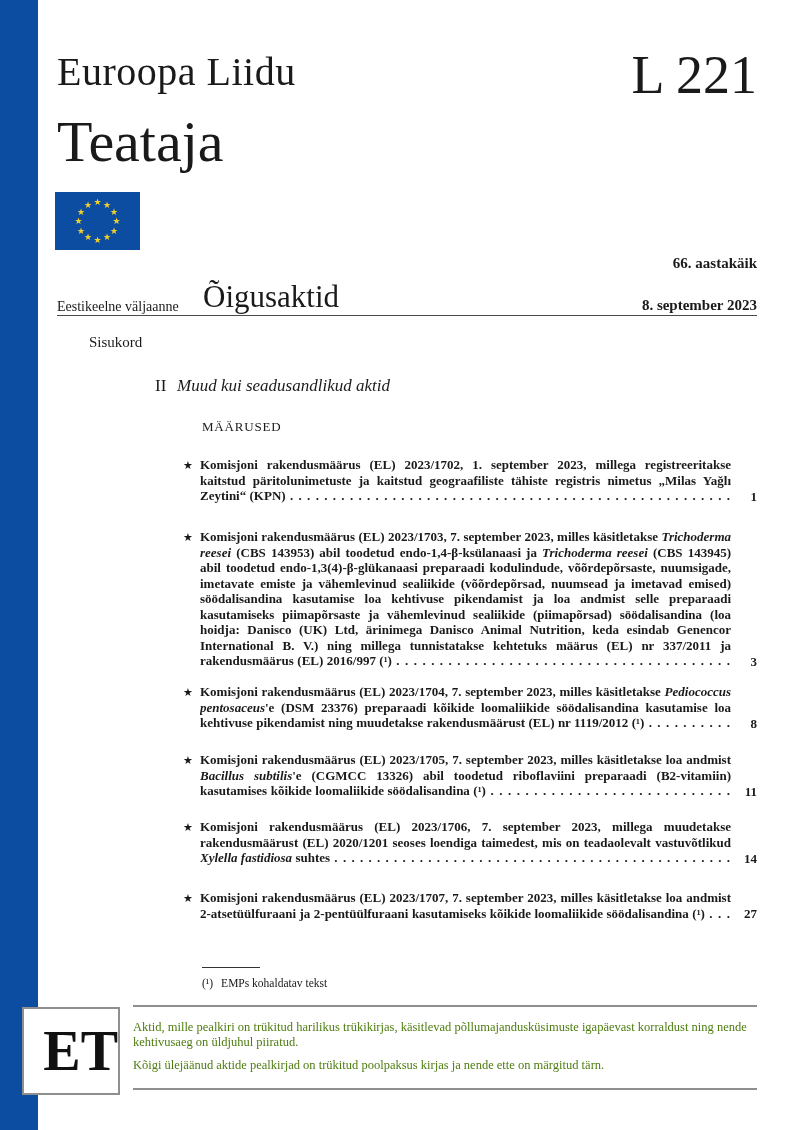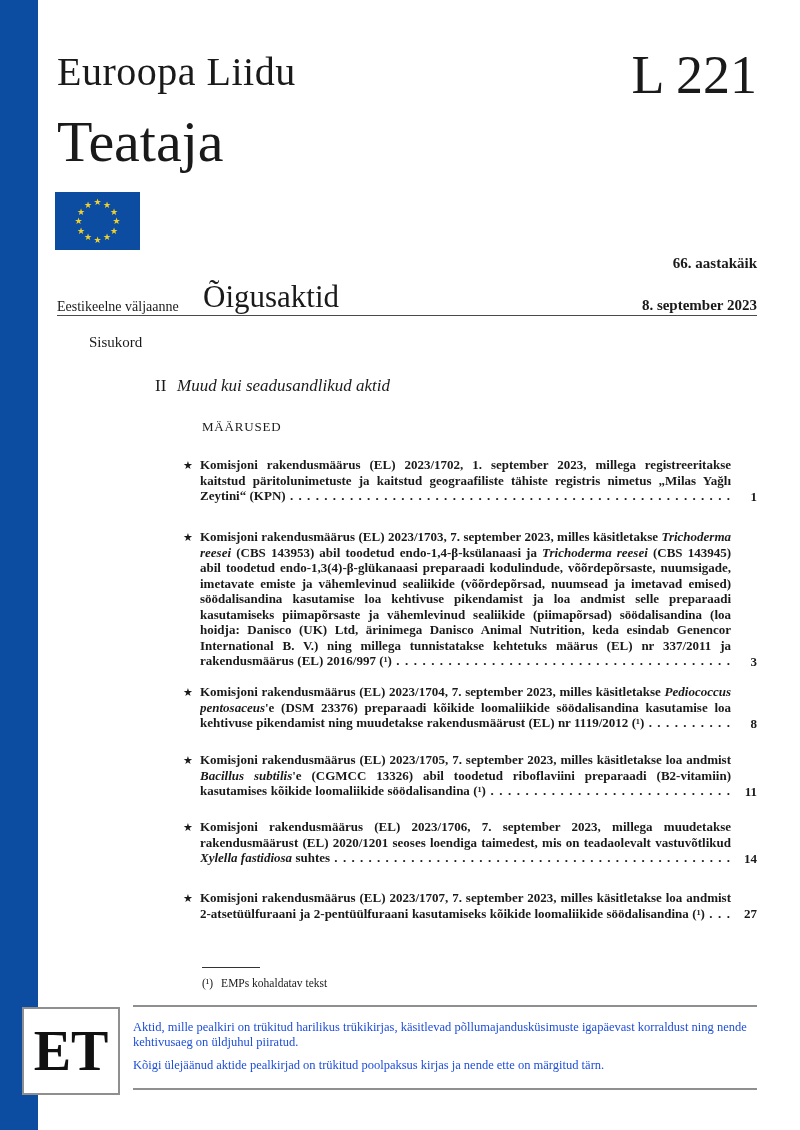--- a/index.html
+++ b/index.html
@@ -61,24 +61,24 @@
   .footnote-rule{position:absolute;left:202px;top:967px;width:58px;height:1px;background:#333;}
   .footnote{position:absolute;left:202px;top:977px;font-size:11.5px;}
   .footnote .fn-marker{margin-right:8px;}
 
   
   .footer-rule-top{position:absolute;left:133px;top:1005px;width:624px;height:2px;background:var(--rule-gray);}
   .footer-rule-bottom{position:absolute;left:133px;top:1088px;width:624px;height:2px;background:var(--rule-gray);}
   .lang-box{
     position:absolute;left:22px;top:1007px;width:98px;height:88px;background:#fff;
     border:2px solid var(--rule-gray);box-sizing:border-box;
-    display:flex;align-items:center;justify-content:center;
+    display:flex;align-items:center;justify-content:flex-end;
   }
   .lang-code{font-size:56px;font-weight:bold;line-height:1;color:#111;}
-  .footer-notes{position:absolute;left:133px;top:1020px;width:622px;font-size:12.5px;line-height:15px;color:#1d4ed8;}
+  .footer-notes{position:absolute;left:133px;top:1020px;width:622px;font-size:12.5px;line-height:15px;color:#4d7c0f;}
   .footer-notes p{margin:0 0 8px 0;}
 </style>
 </head>
 <body>
 
 <div class="blue-bar"></div>
 
 <div class="pub-line1">Euroopa Liidu</div>
 <div class="pub-line2">Teataja</div>
 <div class="issue-no">L 221</div>

